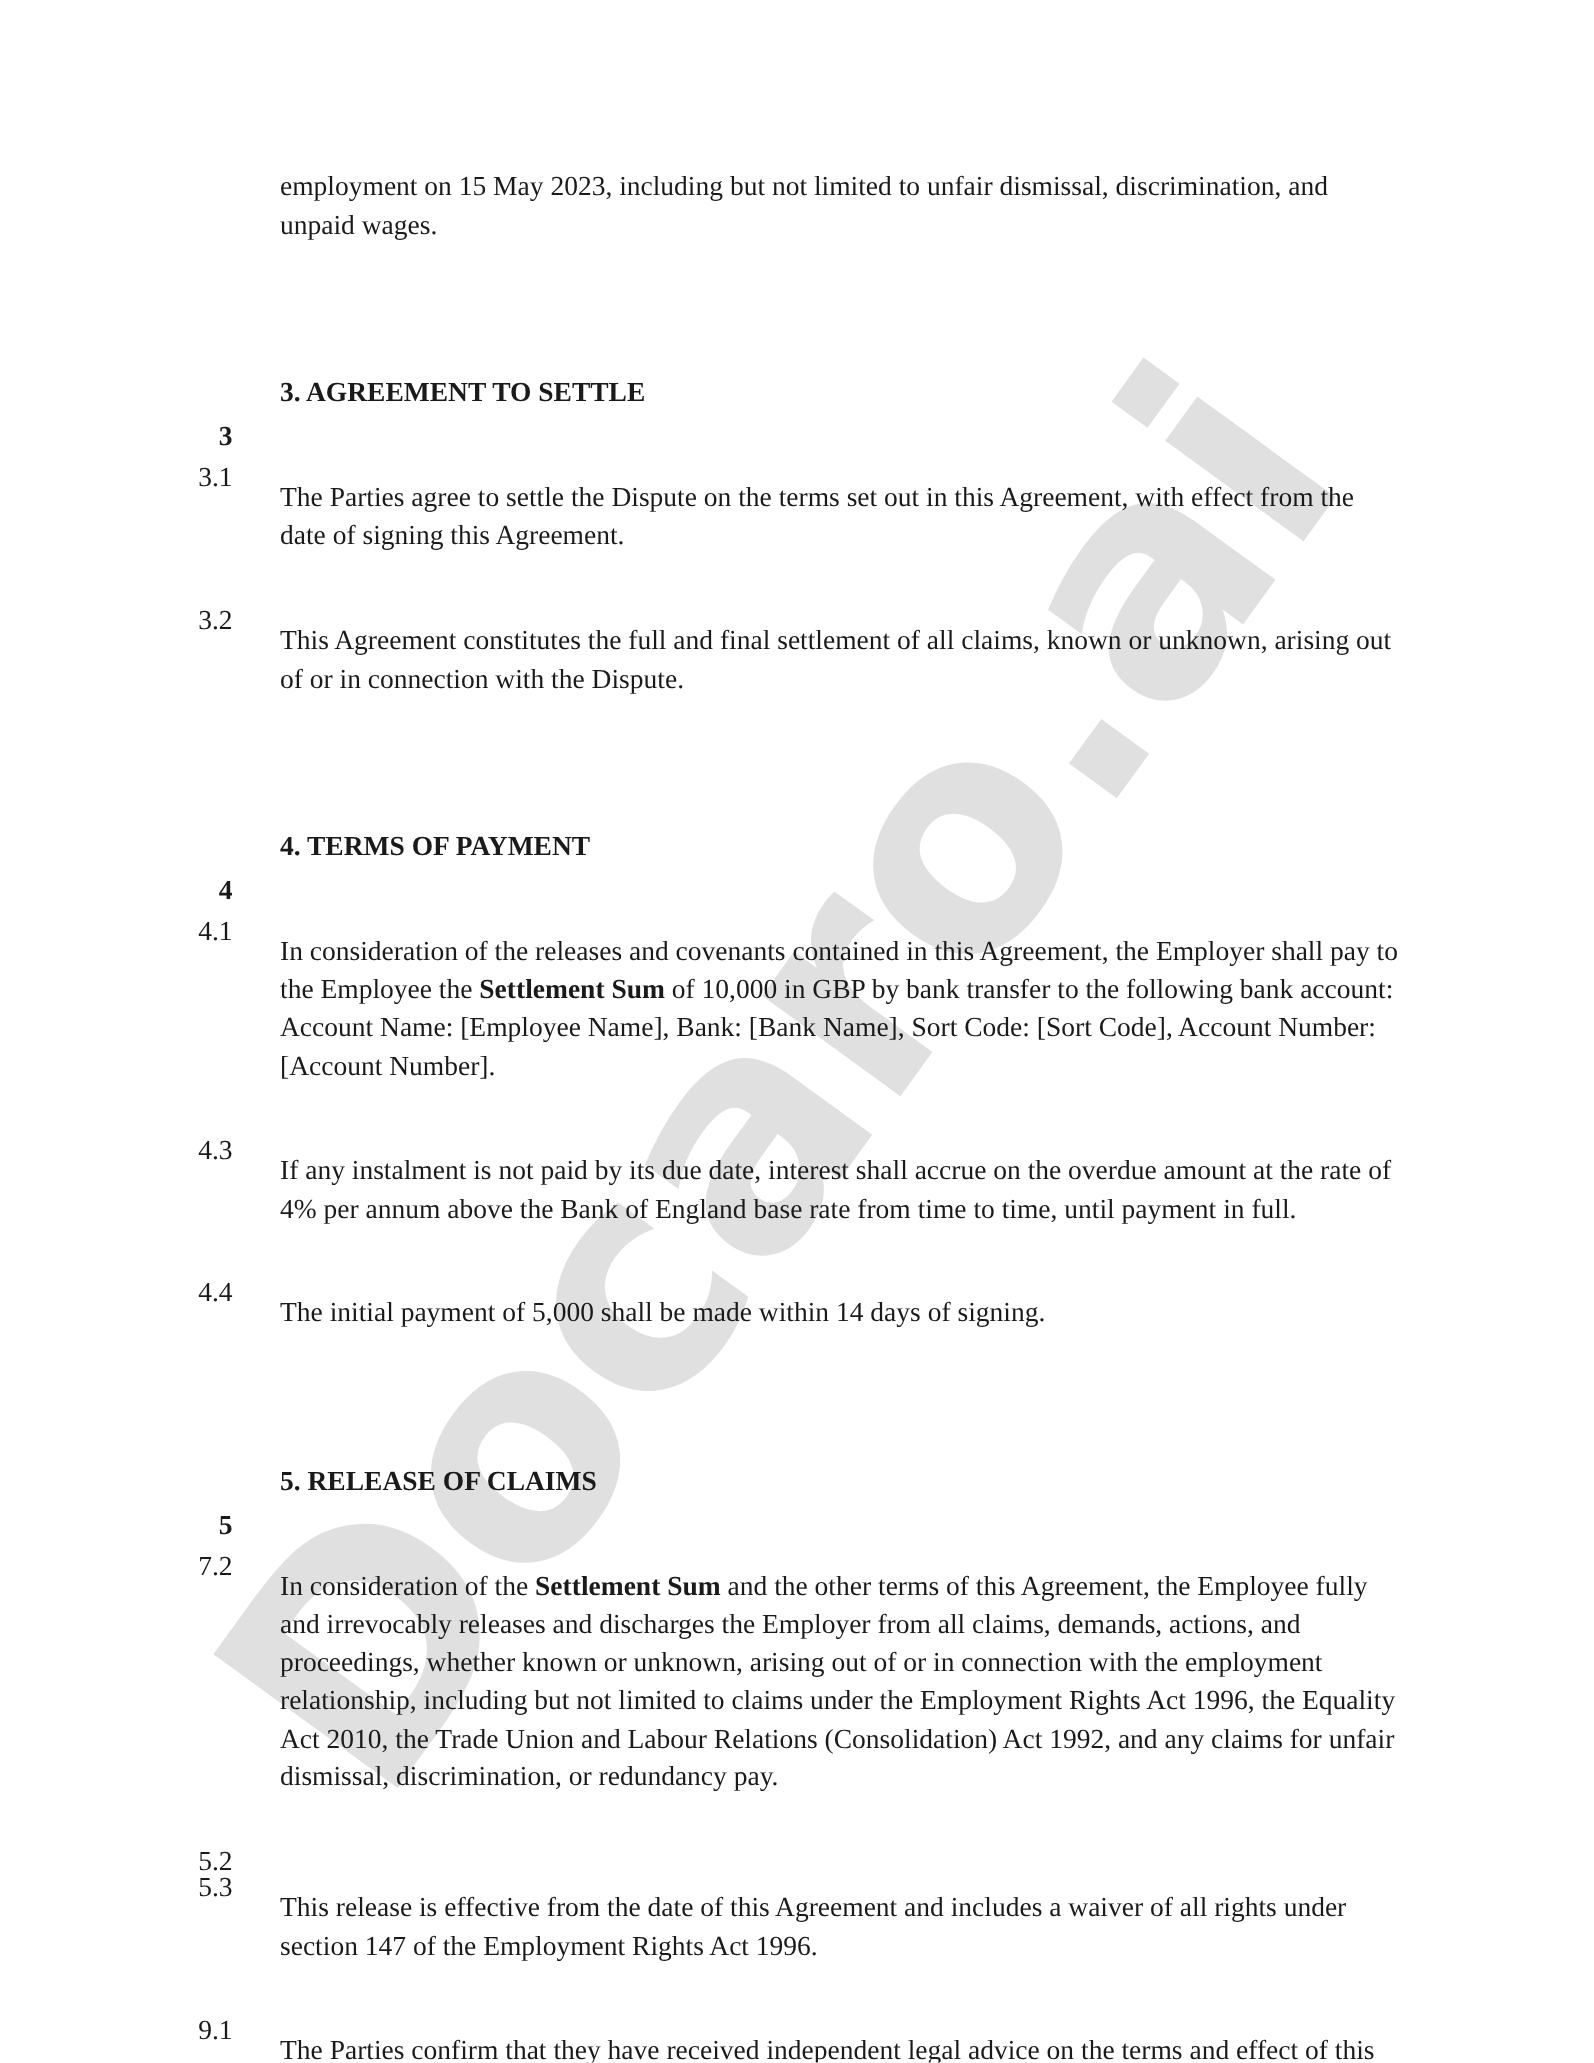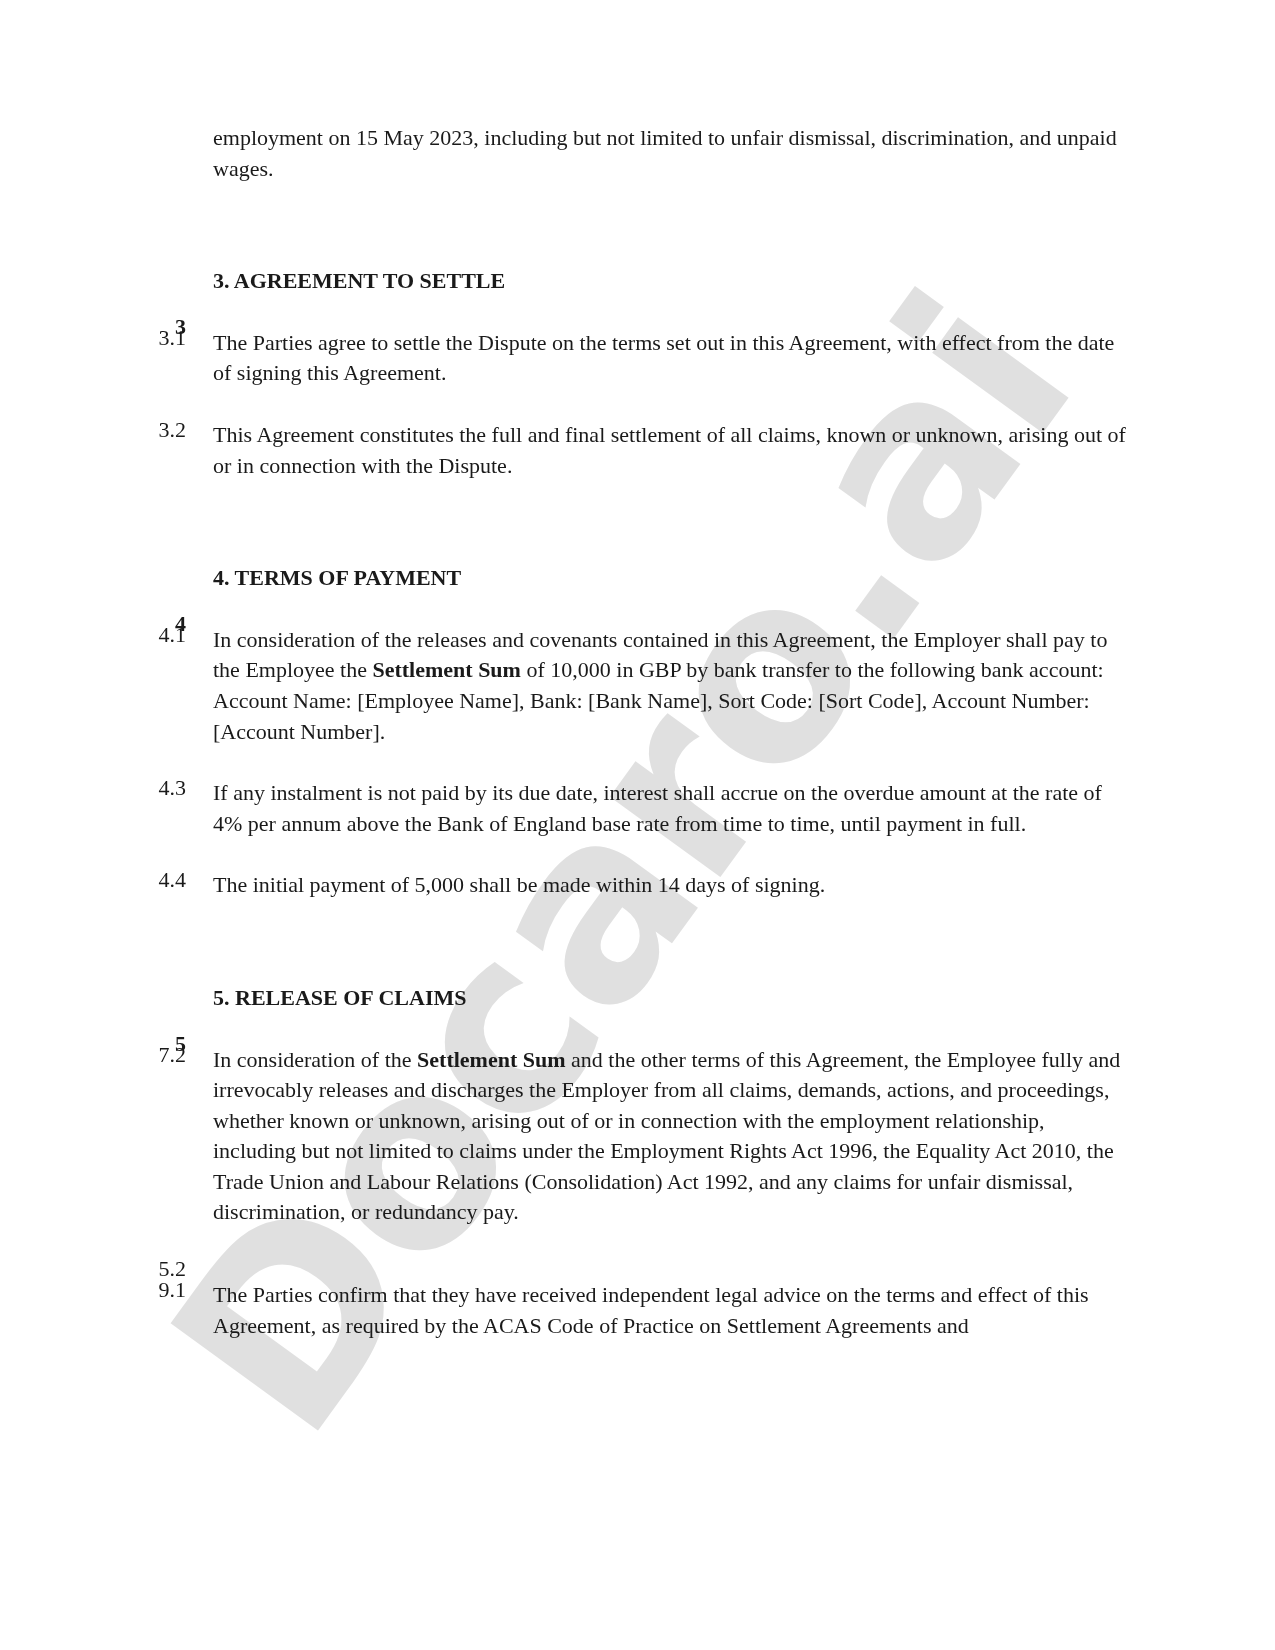--- a/index.html
+++ b/index.html
@@ -48,21 +48,21 @@
     font-weight: bold;
   }
   .block .num {
     position: absolute;
     left: 148px;
     top: 0;
     width: 38px;
     text-align: right;
   }
   .block.heading .num { top: 51px; font-weight: bold; }
-  .block p { margin: 5px; }
+  .block p { margin: 16px; }
   .b { font-weight: bold; }
 </style>
 </head>
 <body>
 
 <div class="page">
   <div class="watermark">Docaro.ai</div>
   <div class="content">
       <div class="block paragraph">
         <p><span>employment on 15 May 2023, including but not limited to unfair dismissal, discrimination, and unpaid wages.</span></p>
@@ -100,17 +100,21 @@
         <p><span class="b">5. RELEASE OF CLAIMS</span></p>
       </div>
       <div class="block clause">
         <span class="num">7.2</span>
         <p><span>In consideration of the </span><span class="b">Settlement Sum</span><span> and the other terms of this Agreement, the Employee fully and irrevocably releases and discharges the Employer from all claims, demands, actions, and proceedings, whether known or unknown, arising out of or in connection with the employment relationship, including but not limited to claims under the Employment Rights Act 1996, the Equality Act 2010, the Trade Union and Labour Relations (Consolidation) Act 1992, and any claims for unfair dismissal, discrimination, or redundancy pay.</span></p>
       </div>
       <div class="block clause">
         <span class="num">5.2</span>
       </div>
       <div class="block clause">
+        <span class="num">5.3</span>
+        <p><span>This release is effective from the date of this Agreement and includes a waiver of all rights under section 147 of the Employment Rights Act 1996.</span></p>
+      </div>
+      <div class="block clause">
         <span class="num">9.1</span>
         <p><span>The Parties confirm that they have received independent legal advice on the terms and effect of this Agreement, as required by the ACAS Code of Practice on Settlement Agreements and</span></p>
       </div>
     </div>
 </div>
 
 </body></html>

